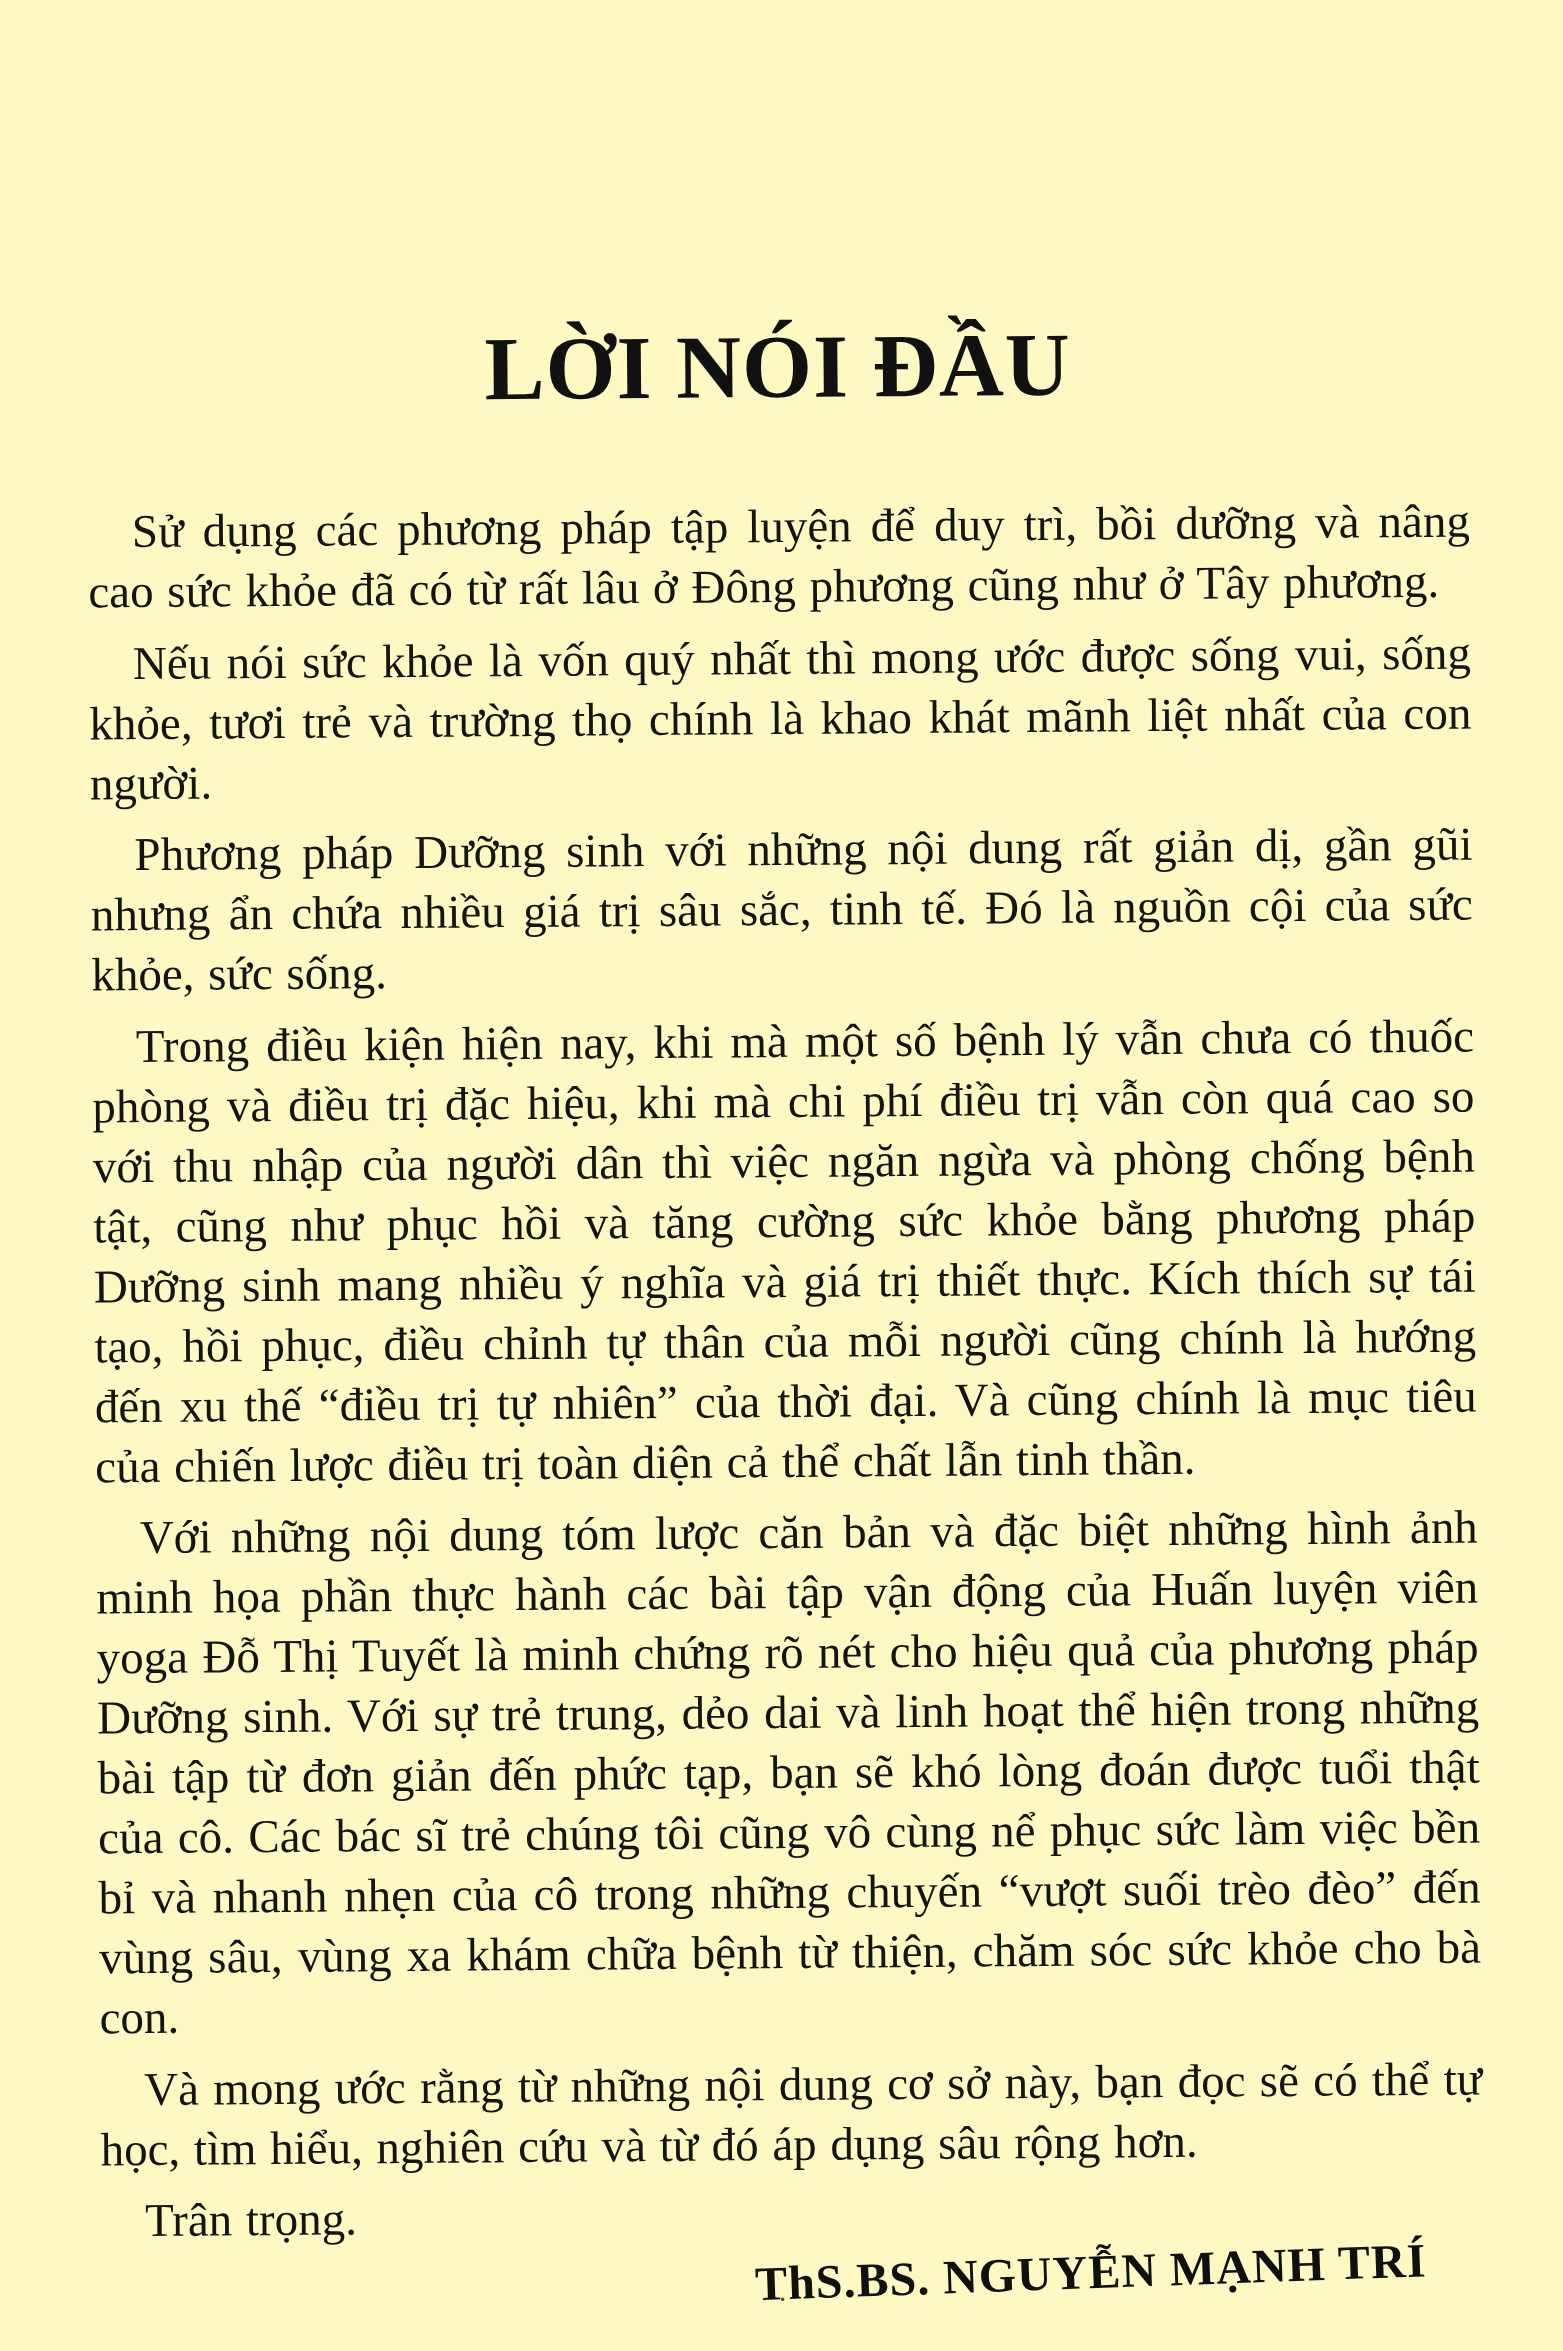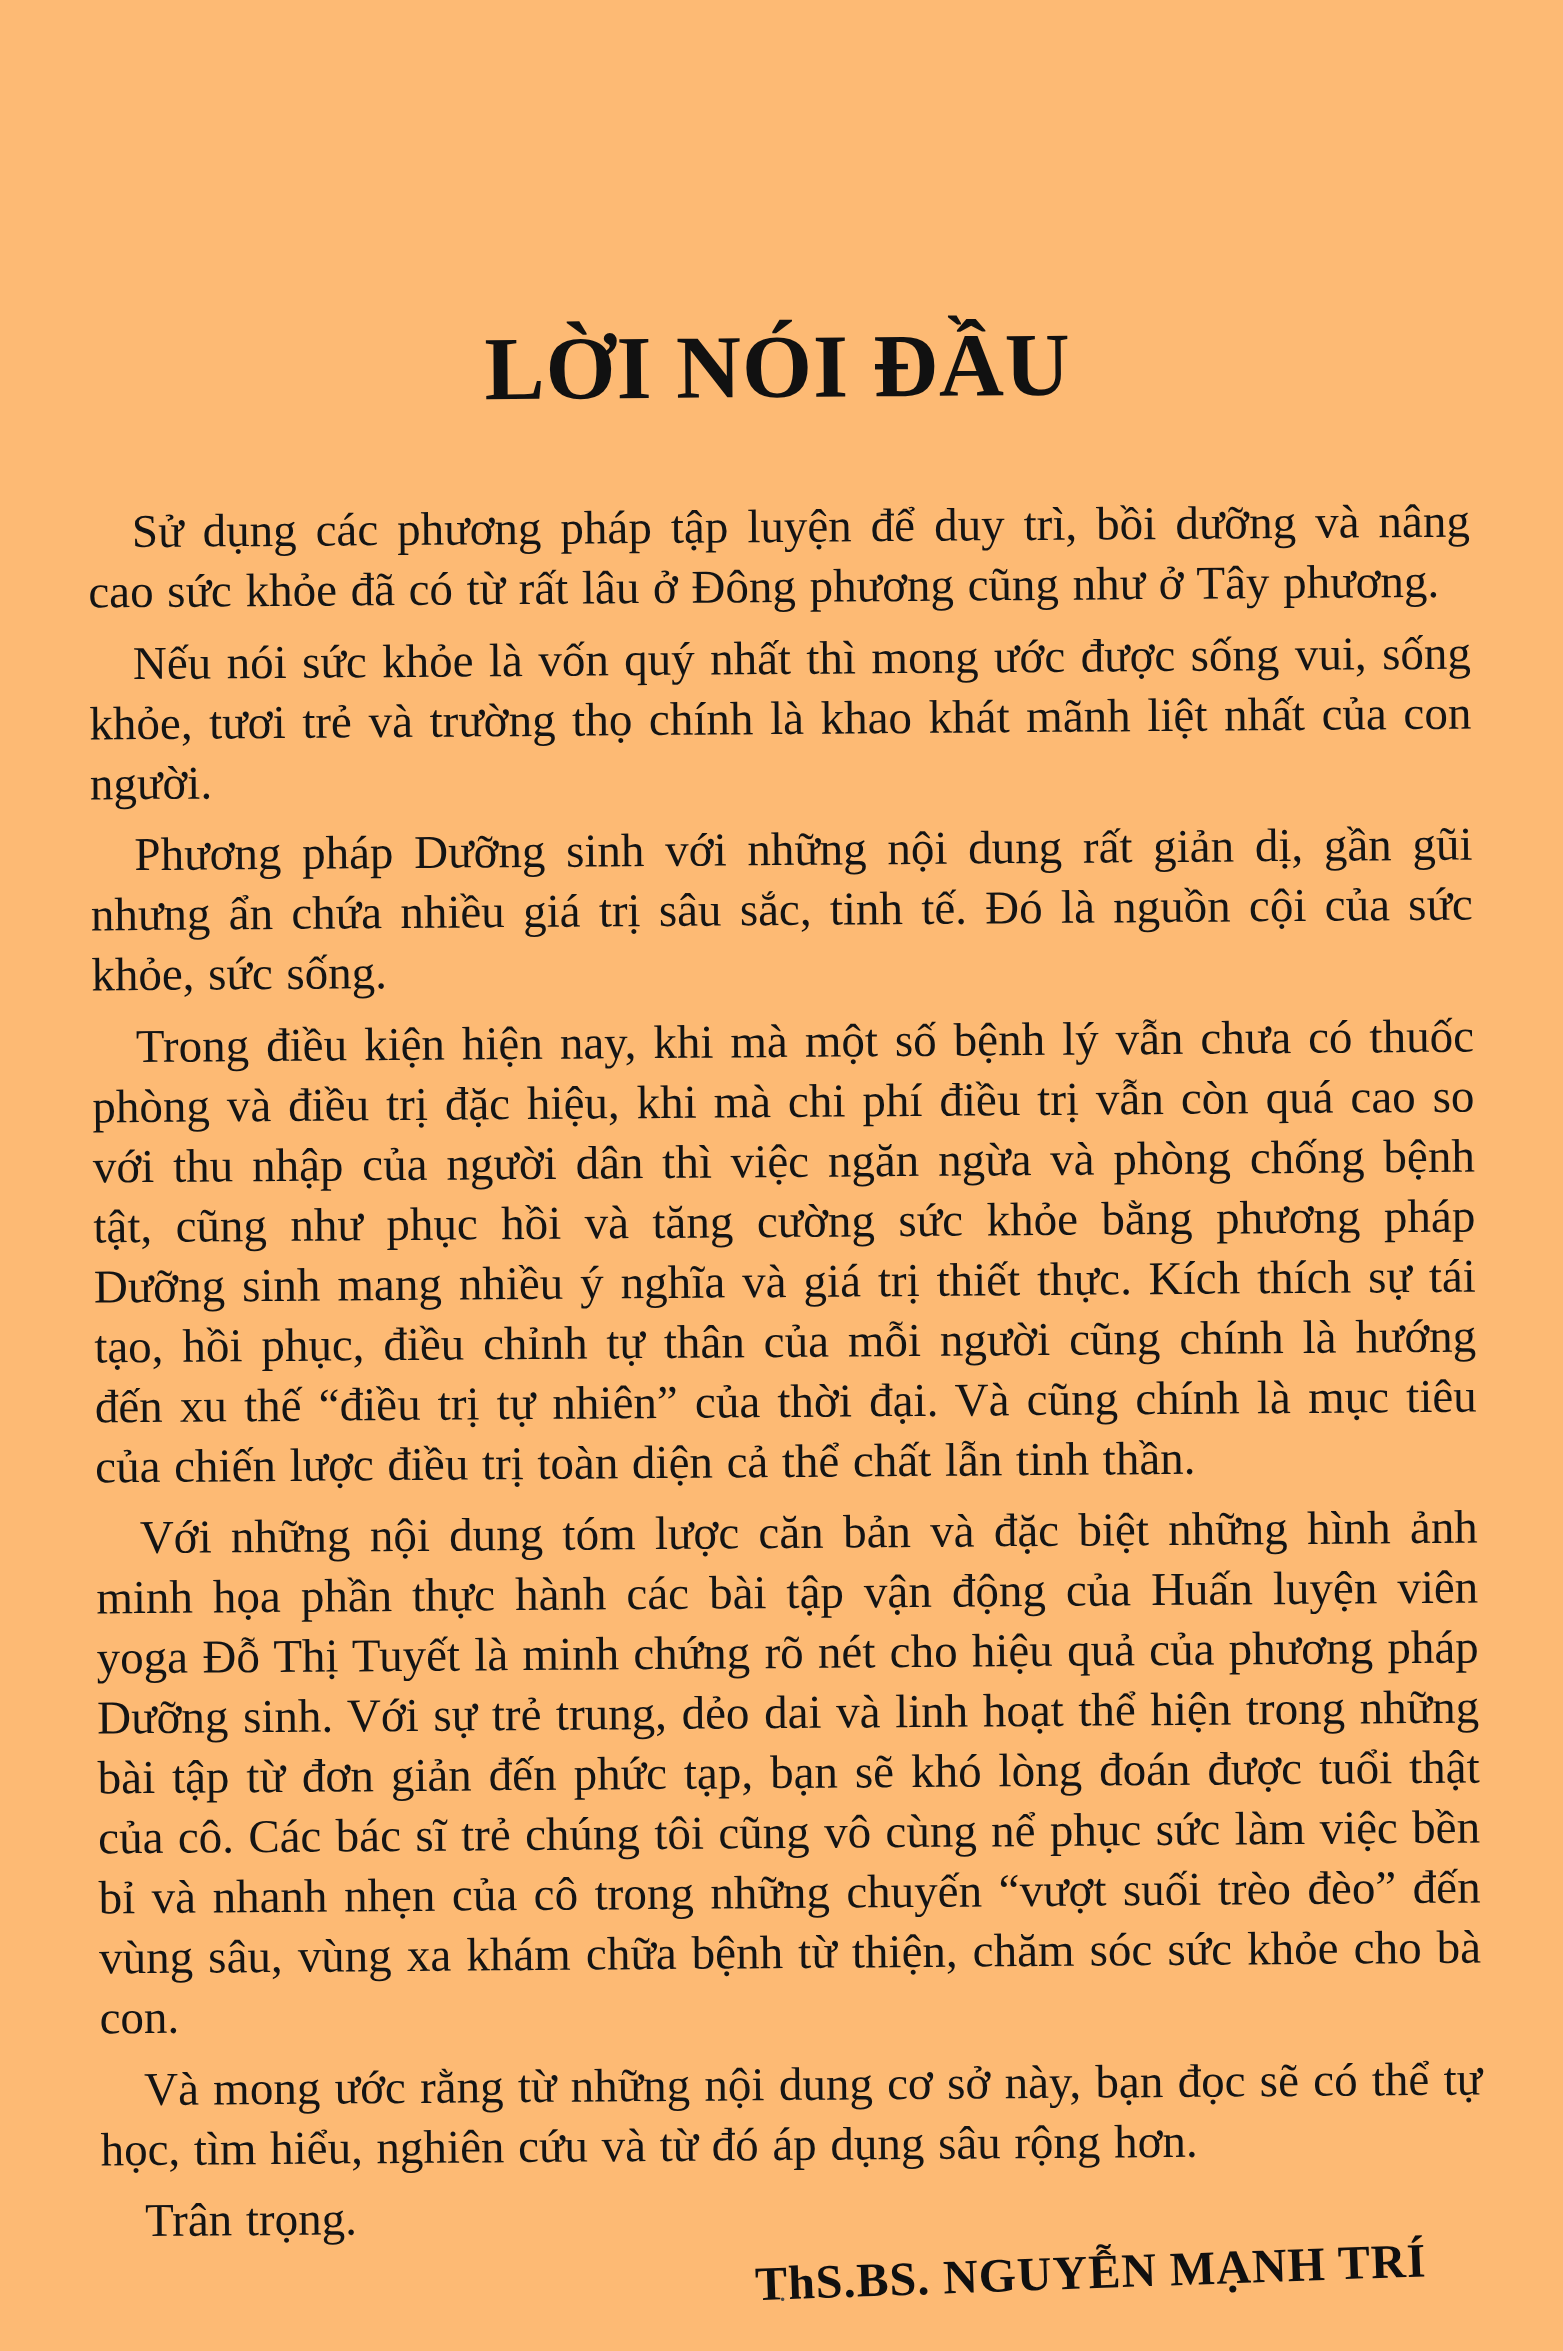--- a/index.html
+++ b/index.html
@@ -4,21 +4,21 @@
 <style>
   html, body {
     margin: 0;
     padding: 0;
     background: #ffffff;
   }
   .page {
     position: relative;
     width: 1564px;
     height: 2351px;
-    background: #fdba74;
+    background: #fef9c3;
     overflow: hidden;
     font-family: "Liberation Serif", serif;
     color: #141414;
   }
   .scan-block {
     position: absolute;
     left: 0;
     top: 0;
     width: 100%;
     transform: rotate(-0.45deg);

